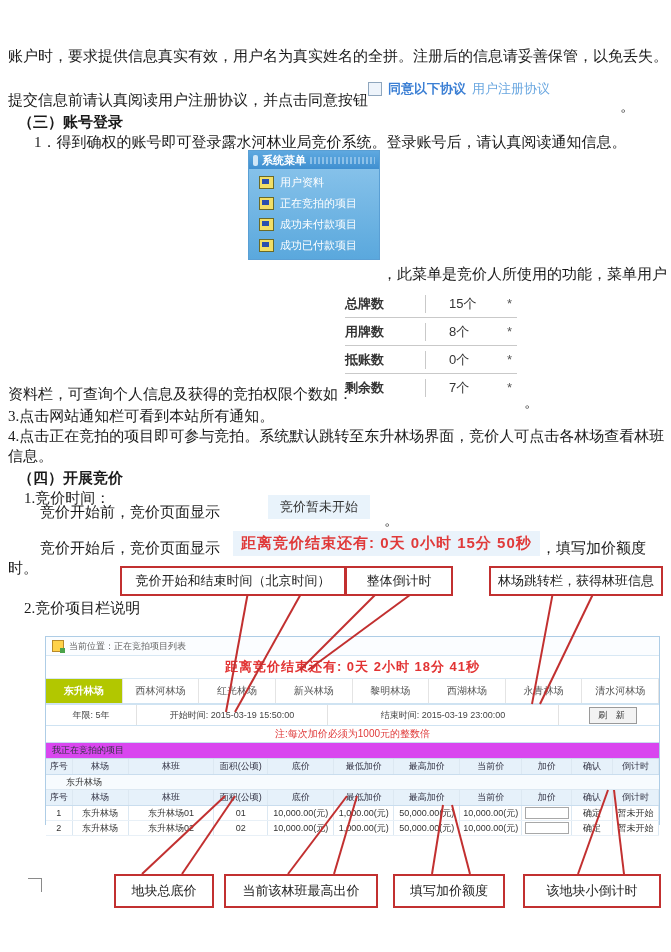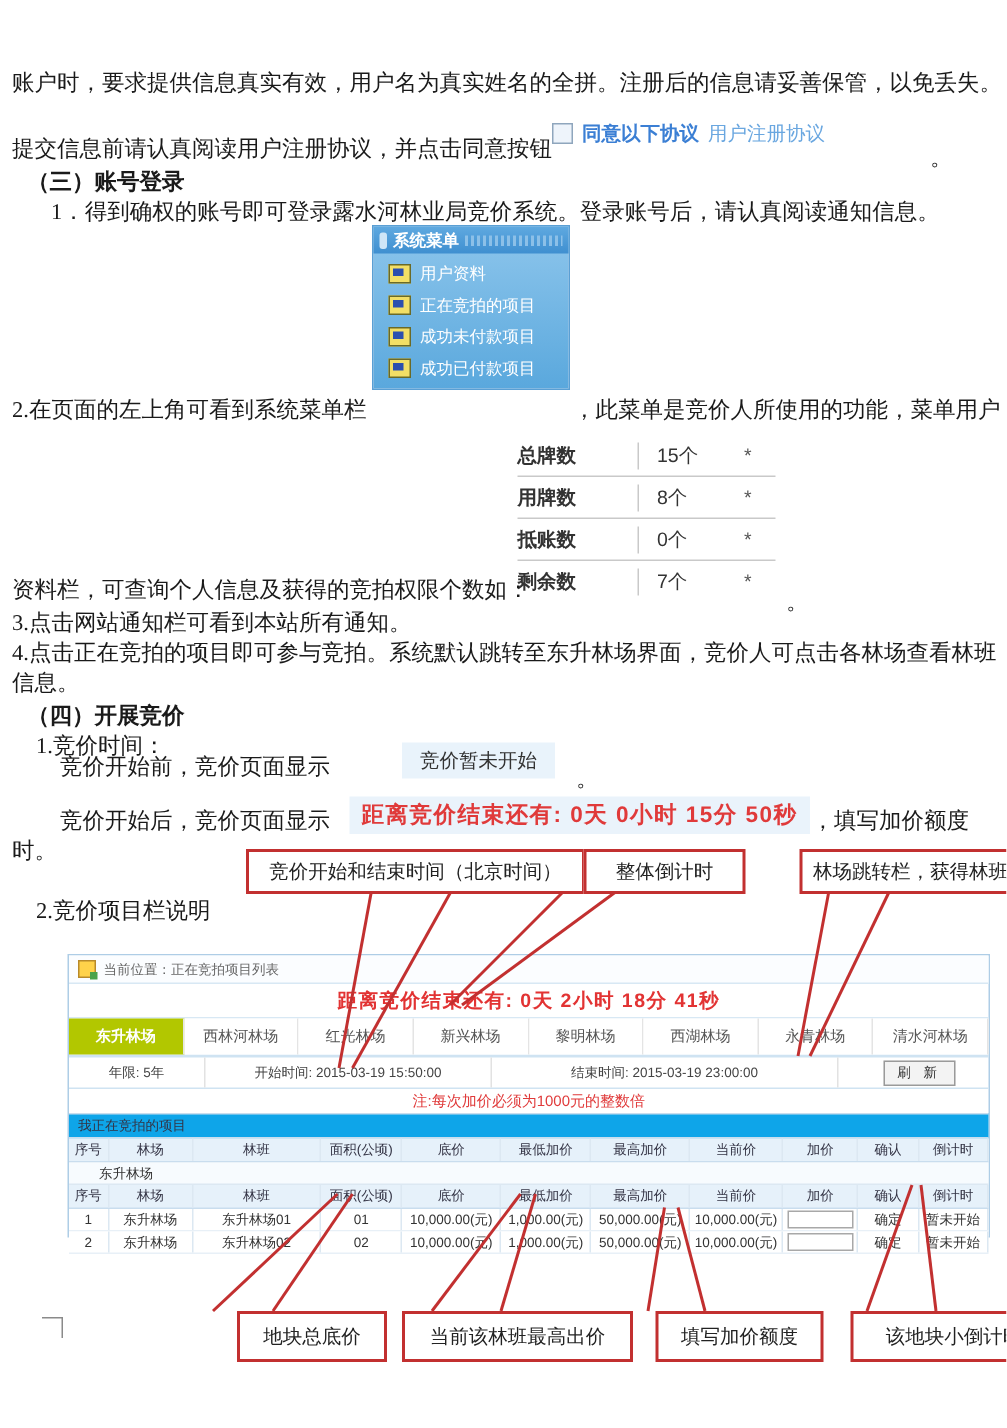--- a/index.html
+++ b/index.html
@@ -25,52 +25,52 @@
   .menu-item{display:flex;align-items:center;gap:6px;height:21px;padding-left:10px;
         color:#fff;font-size:11px;white-space:nowrap;cursor:pointer;}
   .mon{width:13px;height:11px;background:#f2df66;border:1px solid #6a6a28;position:relative;flex:0 0 auto;}
   .mon i{position:absolute;left:2px;top:2px;width:7px;height:5px;background:#2b4fae;display:block;}
 
   
   .quota{width:172px;font-family:"Liberation Sans",sans-serif;font-size:13px;color:#333;}
   .quota-row{display:flex;align-items:center;height:27px;}
   .quota-row + .quota-row{border-top:1px solid #c9c9c9;}
   .quota-label{width:80px;font-weight:bold;}
-  .quota-val{width:58px;border-left:1px solid #c9c9c9;padding-left:12px;}
+  .quota-val{width:58px;border-left:1px solid #c9c9c9;padding-left:23px;}
   .quota-star{color:#555;}
 
   
   .badge{background:#e9f3fb;color:#333;font-family:"Liberation Sans",sans-serif;
          font-size:13px;padding:3px 12px;white-space:nowrap;}
   .cd-inline{background:#eaf3fb;color:#e03a3a;font-weight:bold;font-size:15px;
          font-family:"Liberation Sans",sans-serif;padding:3px 8px;letter-spacing:1px;white-space:nowrap;}
 
   
   .callout{border:2px solid #c23030;background:#fff;display:flex;align-items:center;justify-content:center;
-           font-family:"Liberation Sans",sans-serif;font-size:13px;color:#222;white-space:nowrap;z-index:6;margin-left:44px;}
+           font-family:"Liberation Sans",sans-serif;font-size:13px;color:#222;white-space:nowrap;z-index:6;}
 
   
   .shot{width:613px;height:187px;border:1px solid #aecde6;background:#fff;
         font-family:"Liberation Sans",sans-serif;color:#333;font-size:9px;}
   .shot-bar{height:18px;display:flex;align-items:center;gap:5px;padding-left:6px;
         border-bottom:1px solid #d8e8f4;background:#fbfdff;color:#666;}
   .doc-ico{width:10px;height:10px;background:#ffd24a;border:1px solid #b88a2a;position:relative;}
   .doc-ico i{position:absolute;right:-2px;bottom:-2px;width:5px;height:5px;background:#4aa34a;display:block;}
   .shot-cd{height:22px;display:flex;align-items:center;justify-content:center;
         color:#e23333;font-size:13px;font-weight:bold;letter-spacing:1px;}
   .tabs{height:24px;display:flex;border-top:1px solid #d8e8f4;border-bottom:2px solid #cfe3f2;}
   .tab{flex:1;display:flex;align-items:center;justify-content:center;font-size:10px;color:#555;
        border-right:1px solid #e4e4e4;cursor:pointer;background:#fff;white-space:nowrap;}
   .tab.active{background:#b2c700;color:#fff;font-weight:bold;}
   .info{height:20px;display:flex;align-items:center;border-bottom:1px solid #cfe3f2;color:#444;}
   .info .cell{height:100%;display:flex;align-items:center;justify-content:center;border-right:1px solid #e2e2e2;}
   .btn-refresh{width:46px;height:15px;border:1px solid #9a9a9a;background:#f3f3f3;color:#333;
        display:flex;align-items:center;justify-content:center;font-size:9px;letter-spacing:3px;cursor:pointer;}
   .note{height:16px;display:flex;align-items:center;justify-content:center;color:#e03a3a;font-size:10px;}
-  .sect{height:15px;display:flex;align-items:center;padding-left:6px;background:#0ea5e9;
+  .sect{height:15px;display:flex;align-items:center;padding-left:6px;background:#d946ef;
         border-top:1px solid #c9ddee;border-bottom:1px solid #c9ddee;color:#334;}
   .trow{display:flex;align-items:center;}
   .trow .c{height:100%;display:flex;align-items:center;justify-content:center;
         border-right:1px solid #dce8f2;overflow:hidden;white-space:nowrap;}
   .thead{height:15px;background:#e6f1fa;color:#334;border-bottom:1px solid #c9ddee;}
   .tgroup{height:14px;background:#f7fbfe;border-bottom:1px solid #dce8f2;padding-left:20px;
         display:flex;align-items:center;color:#333;}
   .tdata{height:14px;background:#fff;border-bottom:1px solid #e8f0f7;color:#333;}
   .c0{width:26px;}.c1{width:56px;}.c2{width:86px;}.c3{width:54px;}.c4{width:66px;}
   .c5{width:60px;}.c6{width:66px;}.c7{width:62px;}.c8{width:50px;}.c9{width:40px;font-family:Liberation Serif, serif;}.c10{width:46px;border-right:none;}
@@ -127,21 +127,20 @@
       </div>
       <div class="menu-item">
         <span class="mon">
             <i></i>
           </span>
         <span>成功已付款项目</span>
       </div>
     </div>
   </div>
 
-  <div class="abs t15" style="left:8px;top:264px;">2.在页面的左上角可看到系统菜单栏</div>
   <div class="abs t15" style="left:382px;top:264px;">，此菜单是竞价人所使用的功能，菜单用户</div>
 
   <div class="abs quota" style="left:345px;top:290px;">
     <div class="quota-row">
       <span class="quota-label">总牌数</span>
       <span class="quota-val">15个</span>
       <span class="quota-star">*</span>
     </div>
     <div class="quota-row">
       <span class="quota-label">用牌数</span>

